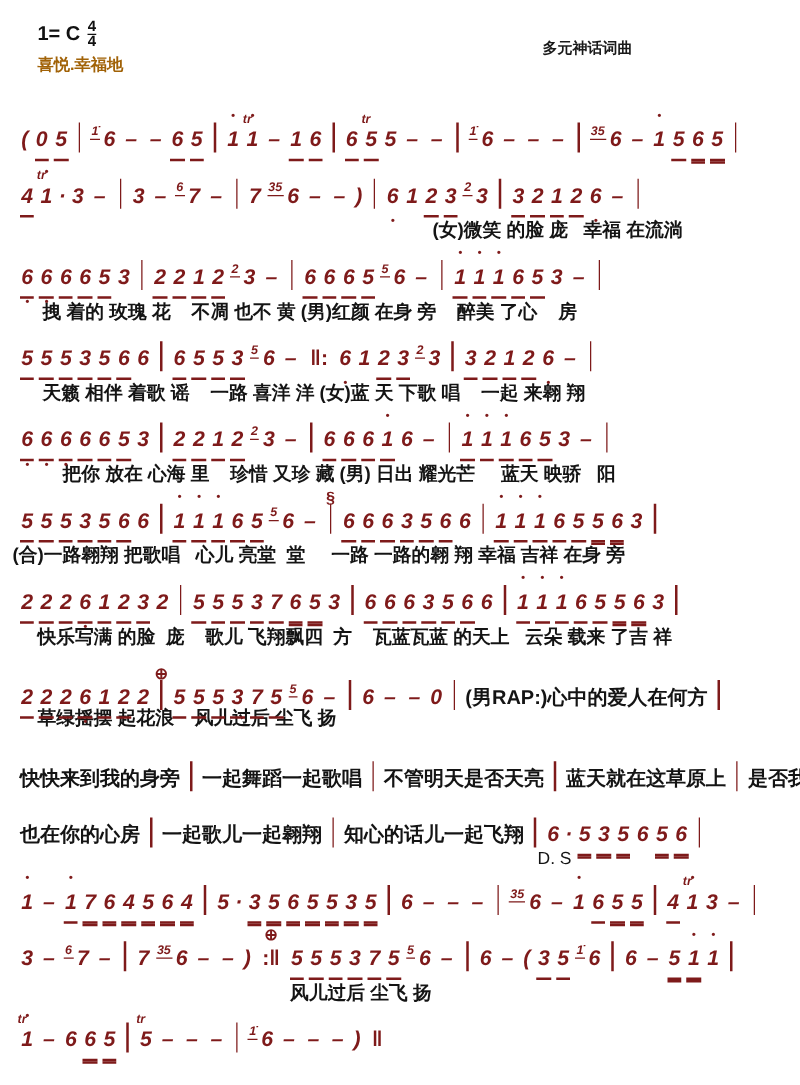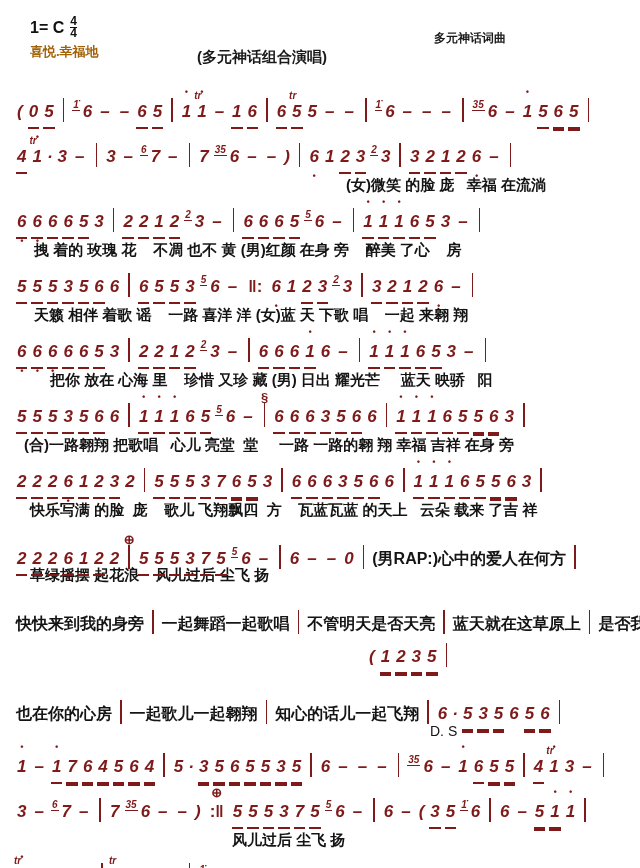--- a/index.html
+++ b/index.html
@@ -46,42 +46,40 @@
     <div class="keyblock">
       <div class="keyline">
         <span>1= C</span>
         <span class="meter">
           <span class="num">4</span>
           <span class="den">4</span>
         </span>
       </div>
       <div class="mood">喜悦.幸福地</div>
     </div>
-    <div class="subtitle">(多元神话组合演唱)</div>
     <div class="credit">多元神话词曲</div>
   </div>
 
   <div class="score">
       <div class="mline"><span class="tok paren">(</span><span class="tok"><span class="ch u1">0</span></span><span class="tok"><span class="ch u1">5</span></span><span class="barwrap"><span class="barline"></span></span><span class="grace">1̇</span><span class="tok"><span class="ch">6</span></span><span class="tok dash">–</span><span class="tok dash">–</span><span class="tok"><span class="ch u1">6</span></span><span class="tok"><span class="ch u1">5</span></span><span class="barwrap"><span class="barline"></span></span><span class="tok"><span class="ch">1<span class="adot">•</span></span></span><span class="tok"><span class="trm">tr</span><span class="ch">1<span class="adot">•</span></span></span><span class="tok dash">–</span><span class="tok"><span class="ch u1">1</span></span><span class="tok"><span class="ch u1">6</span></span><span class="barwrap"><span class="barline"></span></span><span class="tok"><span class="ch u1">6</span></span><span class="tok"><span class="trm">tr</span><span class="ch u1">5</span></span><span class="tok"><span class="ch">5</span></span><span class="tok dash">–</span><span class="tok dash">–</span><span class="barwrap"><span class="barline"></span></span><span class="grace">1̇</span><span class="tok"><span class="ch">6</span></span><span class="tok dash">–</span><span class="tok dash">–</span><span class="tok dash">–</span><span class="barwrap"><span class="barline"></span></span><span class="grace">35</span><span class="tok"><span class="ch">6</span></span><span class="tok dash">–</span><span class="tok"><span class="ch">1<span class="adot">•</span></span></span><span class="tok"><span class="ch u1">5</span></span><span class="tok"><span class="ch u2">6</span></span><span class="tok"><span class="ch u2">5</span></span><span class="barwrap"><span class="barline"></span></span></div>
       <div class="mline"><span class="tok"><span class="ch u1">4</span></span><span class="tok"><span class="trm">tr</span><span class="ch">1<span class="adot">•</span></span></span><span class="tok adash">·</span><span class="tok"><span class="ch">3</span></span><span class="tok dash">–</span><span class="barwrap"><span class="barline"></span></span><span class="tok"><span class="ch">3</span></span><span class="tok dash">–</span><span class="grace">6</span><span class="tok"><span class="ch">7</span></span><span class="tok dash">–</span><span class="barwrap"><span class="barline"></span></span><span class="tok"><span class="ch">7</span></span><span class="grace">35</span><span class="tok"><span class="ch">6</span></span><span class="tok dash">–</span><span class="tok dash">–</span><span class="tok paren">)</span><span class="barwrap"><span class="barline"></span></span><span class="tok"><span class="ch">6<span class="bdot">•</span></span></span><span class="tok"><span class="ch">1</span></span><span class="tok"><span class="ch u1">2</span></span><span class="tok"><span class="ch u1">3</span></span><span class="grace">2</span><span class="tok"><span class="ch">3</span></span><span class="barwrap"><span class="barline"></span></span><span class="tok"><span class="ch u1">3</span></span><span class="tok"><span class="ch u1">2</span></span><span class="tok"><span class="ch u1">1</span></span><span class="tok"><span class="ch u1">2</span></span><span class="tok"><span class="ch">6<span class="bdot">•</span></span></span><span class="tok dash">–</span><span class="barwrap"><span class="barline"></span></span></div>
       <div class="lyr" style="margin-left: 336px;">(女)微笑 的脸 庞   幸福 在流淌</div>
       <div class="mline"><span class="tok"><span class="ch u1">6<span class="bdot">•</span></span></span><span class="tok"><span class="ch u1">6<span class="bdot">•</span></span></span><span class="tok"><span class="ch u1">6</span></span><span class="tok"><span class="ch u1">6</span></span><span class="tok"><span class="ch u1">5</span></span><span class="tok"><span class="ch">3</span></span><span class="barwrap"><span class="barline"></span></span><span class="tok"><span class="ch u1">2</span></span><span class="tok"><span class="ch u1">2</span></span><span class="tok"><span class="ch u1">1</span></span><span class="tok"><span class="ch u1">2</span></span><span class="grace">2</span><span class="tok"><span class="ch">3</span></span><span class="tok dash">–</span><span class="barwrap"><span class="barline"></span></span><span class="tok"><span class="ch u1">6</span></span><span class="tok"><span class="ch u1">6</span></span><span class="tok"><span class="ch u1">6</span></span><span class="tok"><span class="ch u1">5</span></span><span class="grace">5</span><span class="tok"><span class="ch">6</span></span><span class="tok dash">–</span><span class="barwrap"><span class="barline"></span></span><span class="tok"><span class="ch u1">1<span class="adot">•</span></span></span><span class="tok"><span class="ch u1">1<span class="adot">•</span></span></span><span class="tok"><span class="ch u1">1<span class="adot">•</span></span></span><span class="tok"><span class="ch u1">6</span></span><span class="tok"><span class="ch u1">5</span></span><span class="tok"><span class="ch">3</span></span><span class="tok dash">–</span><span class="barwrap"><span class="barline"></span></span></div>
       <div class="lyr" style="margin-left: 24px;">拽 着的 玫瑰 花    不凋 也不 黄 (男)红颜 在身 旁    醉美 了心    房</div>
       <div class="mline"><span class="tok"><span class="ch u1">5</span></span><span class="tok"><span class="ch u1">5</span></span><span class="tok"><span class="ch u1">5</span></span><span class="tok"><span class="ch u1">3</span></span><span class="tok"><span class="ch u1">5</span></span><span class="tok"><span class="ch u1">6</span></span><span class="tok"><span class="ch">6</span></span><span class="barwrap"><span class="barline"></span></span><span class="tok"><span class="ch u1">6</span></span><span class="tok"><span class="ch u1">5</span></span><span class="tok"><span class="ch u1">5</span></span><span class="tok"><span class="ch u1">3</span></span><span class="grace">5</span><span class="tok"><span class="ch">6</span></span><span class="tok dash">–</span><span class="barwrap"><span class="barsym">‖:</span></span><span class="tok"><span class="ch">6<span class="bdot">•</span></span></span><span class="tok"><span class="ch">1</span></span><span class="tok"><span class="ch u1">2</span></span><span class="tok"><span class="ch u1">3</span></span><span class="grace">2</span><span class="tok"><span class="ch">3</span></span><span class="barwrap"><span class="barline"></span></span><span class="tok"><span class="ch u1">3</span></span><span class="tok"><span class="ch u1">2</span></span><span class="tok"><span class="ch u1">1</span></span><span class="tok"><span class="ch u1">2</span></span><span class="tok"><span class="ch">6<span class="bdot">•</span></span></span><span class="tok dash">–</span><span class="barwrap"><span class="barline"></span></span></div>
       <div class="lyr" style="margin-left: 24px;">天籁 相伴 着歌 谣    一路 喜洋 洋 (女)蓝 天 下歌 唱    一起 来翱 翔</div>
       <div class="mline"><span class="tok"><span class="ch u1">6<span class="bdot">•</span></span></span><span class="tok"><span class="ch u1">6<span class="bdot">•</span></span></span><span class="tok"><span class="ch u1">6<span class="bdot">•</span></span></span><span class="tok"><span class="ch u1">6</span></span><span class="tok"><span class="ch u1">6</span></span><span class="tok"><span class="ch u1">5</span></span><span class="tok"><span class="ch">3</span></span><span class="barwrap"><span class="barline"></span></span><span class="tok"><span class="ch u1">2</span></span><span class="tok"><span class="ch u1">2</span></span><span class="tok"><span class="ch u1">1</span></span><span class="tok"><span class="ch u1">2</span></span><span class="grace">2</span><span class="tok"><span class="ch">3</span></span><span class="tok dash">–</span><span class="barwrap"><span class="barline"></span></span><span class="tok"><span class="ch u1">6</span></span><span class="tok"><span class="ch u1">6</span></span><span class="tok"><span class="ch u1">6</span></span><span class="tok"><span class="ch u1">1<span class="adot">•</span></span></span><span class="tok"><span class="ch">6</span></span><span class="tok dash">–</span><span class="barwrap"><span class="barline"></span></span><span class="tok"><span class="ch u1">1<span class="adot">•</span></span></span><span class="tok"><span class="ch u1">1<span class="adot">•</span></span></span><span class="tok"><span class="ch u1">1<span class="adot">•</span></span></span><span class="tok"><span class="ch u1">6</span></span><span class="tok"><span class="ch u1">5</span></span><span class="tok"><span class="ch">3</span></span><span class="tok dash">–</span><span class="barwrap"><span class="barline"></span></span></div>
       <div class="lyr" style="margin-left: 40px;">把你 放在 心海 里    珍惜 又珍 藏 (男) 日出 耀光芒     蓝天 映骄   阳</div>
       <div class="mline"><span class="tok"><span class="ch u1">5</span></span><span class="tok"><span class="ch u1">5</span></span><span class="tok"><span class="ch u1">5</span></span><span class="tok"><span class="ch u1">3</span></span><span class="tok"><span class="ch u1">5</span></span><span class="tok"><span class="ch u1">6</span></span><span class="tok"><span class="ch">6</span></span><span class="barwrap"><span class="barline"></span></span><span class="tok"><span class="ch u1">1<span class="adot">•</span></span></span><span class="tok"><span class="ch u1">1<span class="adot">•</span></span></span><span class="tok"><span class="ch u1">1<span class="adot">•</span></span></span><span class="tok"><span class="ch u1">6</span></span><span class="tok"><span class="ch u1">5</span></span><span class="grace">5</span><span class="tok"><span class="ch">6</span></span><span class="tok dash">–</span><span class="barwrap"><span class="barmark">§</span><span class="barline"></span></span><span class="tok"><span class="ch u1">6</span></span><span class="tok"><span class="ch u1">6</span></span><span class="tok"><span class="ch u1">6</span></span><span class="tok"><span class="ch u1">3</span></span><span class="tok"><span class="ch u1">5</span></span><span class="tok"><span class="ch u1">6</span></span><span class="tok"><span class="ch">6</span></span><span class="barwrap"><span class="barline"></span></span><span class="tok"><span class="ch u1">1<span class="adot">•</span></span></span><span class="tok"><span class="ch u1">1<span class="adot">•</span></span></span><span class="tok"><span class="ch u1">1<span class="adot">•</span></span></span><span class="tok"><span class="ch u1">6</span></span><span class="tok"><span class="ch u1">5</span></span><span class="tok"><span class="ch u2">5</span></span><span class="tok"><span class="ch u2">6</span></span><span class="tok"><span class="ch">3</span></span><span class="barwrap"><span class="barline"></span></span></div>
-      <div class="lyr" style="margin-left: 14px;">(合)一路翱翔 把歌唱   心儿 亮堂  堂     一路 一路的翱 翔 幸福 吉祥 在身 旁</div>
+      <div class="lyr" style="">(合)一路翱翔 把歌唱   心儿 亮堂  堂     一路 一路的翱 翔 幸福 吉祥 在身 旁</div>
       <div class="mline"><span class="tok"><span class="ch u1">2</span></span><span class="tok"><span class="ch u1">2</span></span><span class="tok"><span class="ch u1">2</span></span><span class="tok"><span class="ch u1">6<span class="bdot">•</span></span></span><span class="tok"><span class="ch u1">1</span></span><span class="tok"><span class="ch u1">2</span></span><span class="tok"><span class="ch u1">3</span></span><span class="tok"><span class="ch">2</span></span><span class="barwrap"><span class="barline"></span></span><span class="tok"><span class="ch u1">5</span></span><span class="tok"><span class="ch u1">5</span></span><span class="tok"><span class="ch u1">5</span></span><span class="tok"><span class="ch u1">3</span></span><span class="tok"><span class="ch u1">7</span></span><span class="tok"><span class="ch u2">6</span></span><span class="tok"><span class="ch u2">5</span></span><span class="tok"><span class="ch">3</span></span><span class="barwrap"><span class="barline"></span></span><span class="tok"><span class="ch u1">6</span></span><span class="tok"><span class="ch u1">6</span></span><span class="tok"><span class="ch u1">6</span></span><span class="tok"><span class="ch u1">3</span></span><span class="tok"><span class="ch u1">5</span></span><span class="tok"><span class="ch u1">6</span></span><span class="tok"><span class="ch">6</span></span><span class="barwrap"><span class="barline"></span></span><span class="tok"><span class="ch u1">1<span class="adot">•</span></span></span><span class="tok"><span class="ch u1">1<span class="adot">•</span></span></span><span class="tok"><span class="ch u1">1<span class="adot">•</span></span></span><span class="tok"><span class="ch u1">6</span></span><span class="tok"><span class="ch u1">5</span></span><span class="tok"><span class="ch u2">5</span></span><span class="tok"><span class="ch u2">6</span></span><span class="tok"><span class="ch">3</span></span><span class="barwrap"><span class="barline"></span></span></div>
       <div class="lyr" style="margin-left: 20px;">快乐写满 的脸  庞    歌儿 飞翔飘四  方    瓦蓝瓦蓝 的天上   云朵 载来 了吉 祥</div>
       <div class="mline"><span class="tok"><span class="ch u1">2</span></span><span class="tok"><span class="ch u1">2</span></span><span class="tok"><span class="ch u1">2</span></span><span class="tok"><span class="ch u1">6<span class="bdot">•</span></span></span><span class="tok"><span class="ch u1">1</span></span><span class="tok"><span class="ch u1">2</span></span><span class="tok"><span class="ch">2</span></span><span class="barwrap"><span class="barmark">⊕</span><span class="barline"></span></span><span class="tok"><span class="ch u1">5</span></span><span class="tok"><span class="ch u1">5</span></span><span class="tok"><span class="ch u1">5</span></span><span class="tok"><span class="ch u1">3</span></span><span class="tok"><span class="ch u1">7</span></span><span class="tok"><span class="ch u1">5</span></span><span class="grace">5</span><span class="tok"><span class="ch">6</span></span><span class="tok dash">–</span><span class="barwrap"><span class="barline"></span></span><span class="tok"><span class="ch">6</span></span><span class="tok dash">–</span><span class="tok dash">–</span><span class="tok"><span class="ch">0</span></span><span class="barwrap"><span class="barline"></span></span><span class="tok txt">(男RAP:)心中的爱人在何方</span><span class="barwrap"><span class="barline"></span></span></div>
       <div class="lyr" style="margin-left: 20px;">草绿摇摆 起花浪    风儿过后 尘飞 扬</div>
       <div class="mline"><span class="tok txt">快快来到我的身旁</span><span class="barwrap"><span class="barline"></span></span><span class="tok txt">一起舞蹈一起歌唱</span><span class="barwrap"><span class="barline"></span></span><span class="tok txt">不管明天是否天亮</span><span class="barwrap"><span class="barline"></span></span><span class="tok txt">蓝天就在这草原上</span><span class="barwrap"><span class="barline"></span></span><span class="tok txt">是否我</span></div>
-      <div class="mline" style="margin-left: 356px;"><span class="tok paren">(</span><span class="tok"><span class="ch u2">1</span></span><span class="tok"><span class="ch u2">2</span></span><span class="tok"><span class="ch u2">3</span></span><span class="tok"><span class="ch u2">5</span></span><span class="barwrap"><span class="barline"></span></span></div>
       <div class="mline"><span class="tok txt">也在你的心房</span><span class="barwrap"><span class="barline"></span></span><span class="tok txt">一起歌儿一起翱翔</span><span class="barwrap"><span class="barline"></span></span><span class="tok txt">知心的话儿一起飞翔</span><span class="barwrap"><span class="barline"></span></span><span class="tok"><span class="ch">6</span></span><span class="tok adash">·</span><span class="tok"><span class="ch u2">5</span></span><span class="tok"><span class="ch u2">3</span></span><span class="tok"><span class="ch u2">5</span></span><span class="tok"><span class="ch">6</span></span><span class="tok"><span class="ch u2">5</span></span><span class="tok"><span class="ch u2">6</span></span><span class="barwrap"><span class="barline"></span></span></div>
       <div class="dslabel" style="margin-left: 420px;">D. S</div>
       <div class="mline"><span class="tok"><span class="ch">1<span class="adot">•</span></span></span><span class="tok dash">–</span><span class="tok"><span class="ch u1">1<span class="adot">•</span></span></span><span class="tok"><span class="ch u2">7</span></span><span class="tok"><span class="ch u2">6</span></span><span class="tok"><span class="ch u2">4</span></span><span class="tok"><span class="ch u2">5</span></span><span class="tok"><span class="ch u2">6</span></span><span class="tok"><span class="ch u2">4</span></span><span class="barwrap"><span class="barline"></span></span><span class="tok"><span class="ch">5</span></span><span class="tok adash">·</span><span class="tok"><span class="ch u2">3</span></span><span class="tok"><span class="ch u2">5</span></span><span class="tok"><span class="ch u2">6</span></span><span class="tok"><span class="ch u2">5</span></span><span class="tok"><span class="ch u2">5</span></span><span class="tok"><span class="ch u2">3</span></span><span class="tok"><span class="ch u2">5</span></span><span class="barwrap"><span class="barline"></span></span><span class="tok"><span class="ch">6</span></span><span class="tok dash">–</span><span class="tok dash">–</span><span class="tok dash">–</span><span class="barwrap"><span class="barline"></span></span><span class="grace">35</span><span class="tok"><span class="ch">6</span></span><span class="tok dash">–</span><span class="tok"><span class="ch">1<span class="adot">•</span></span></span><span class="tok"><span class="ch u1">6</span></span><span class="tok"><span class="ch u2">5</span></span><span class="tok"><span class="ch u2">5</span></span><span class="barwrap"><span class="barline"></span></span><span class="tok"><span class="ch u1">4</span></span><span class="tok"><span class="trm">tr</span><span class="ch">1<span class="adot">•</span></span></span><span class="tok"><span class="ch">3</span></span><span class="tok dash">–</span><span class="barwrap"><span class="barline"></span></span></div>
       <div class="mline"><span class="tok"><span class="ch">3</span></span><span class="tok dash">–</span><span class="grace">6</span><span class="tok"><span class="ch">7</span></span><span class="tok dash">–</span><span class="barwrap"><span class="barline"></span></span><span class="tok"><span class="ch">7</span></span><span class="grace">35</span><span class="tok"><span class="ch">6</span></span><span class="tok dash">–</span><span class="tok dash">–</span><span class="tok paren">)</span><span class="barwrap"><span class="barmark">⊕</span><span class="barsym">:‖</span></span><span class="tok"><span class="ch u1">5</span></span><span class="tok"><span class="ch u1">5</span></span><span class="tok"><span class="ch u1">5</span></span><span class="tok"><span class="ch u1">3</span></span><span class="tok"><span class="ch u1">7</span></span><span class="tok"><span class="ch u1">5</span></span><span class="grace">5</span><span class="tok"><span class="ch">6</span></span><span class="tok dash">–</span><span class="barwrap"><span class="barline"></span></span><span class="tok"><span class="ch">6</span></span><span class="tok dash">–</span><span class="tok paren">(</span><span class="tok"><span class="ch u1">3</span></span><span class="tok"><span class="ch u1">5</span></span><span class="grace">1̇</span><span class="tok"><span class="ch">6</span></span><span class="barwrap"><span class="barline"></span></span><span class="tok"><span class="ch">6</span></span><span class="tok dash">–</span><span class="tok"><span class="ch u2">5</span></span><span class="tok"><span class="ch u2">1<span class="adot">•</span></span></span><span class="tok"><span class="ch">1<span class="adot">•</span></span></span><span class="barwrap"><span class="barline"></span></span></div>
       <div class="lyr" style="margin-left: 222px;">风儿过后 尘飞 扬</div>
       <div class="mline"><span class="tok"><span class="trm">tr</span><span class="ch">1<span class="adot">•</span></span></span><span class="tok dash">–</span><span class="tok"><span class="ch">6</span></span><span class="tok"><span class="ch u2">6</span></span><span class="tok"><span class="ch u2">5</span></span><span class="barwrap"><span class="barline"></span></span><span class="tok"><span class="trm">tr</span><span class="ch">5</span></span><span class="tok dash">–</span><span class="tok dash">–</span><span class="tok dash">–</span><span class="barwrap"><span class="barline"></span></span><span class="grace">1̇</span><span class="tok"><span class="ch">6</span></span><span class="tok dash">–</span><span class="tok dash">–</span><span class="tok dash">–</span><span class="tok paren">)</span><span class="barwrap"><span class="barsym">‖</span></span></div>
     </div>
 
 </div>
 

